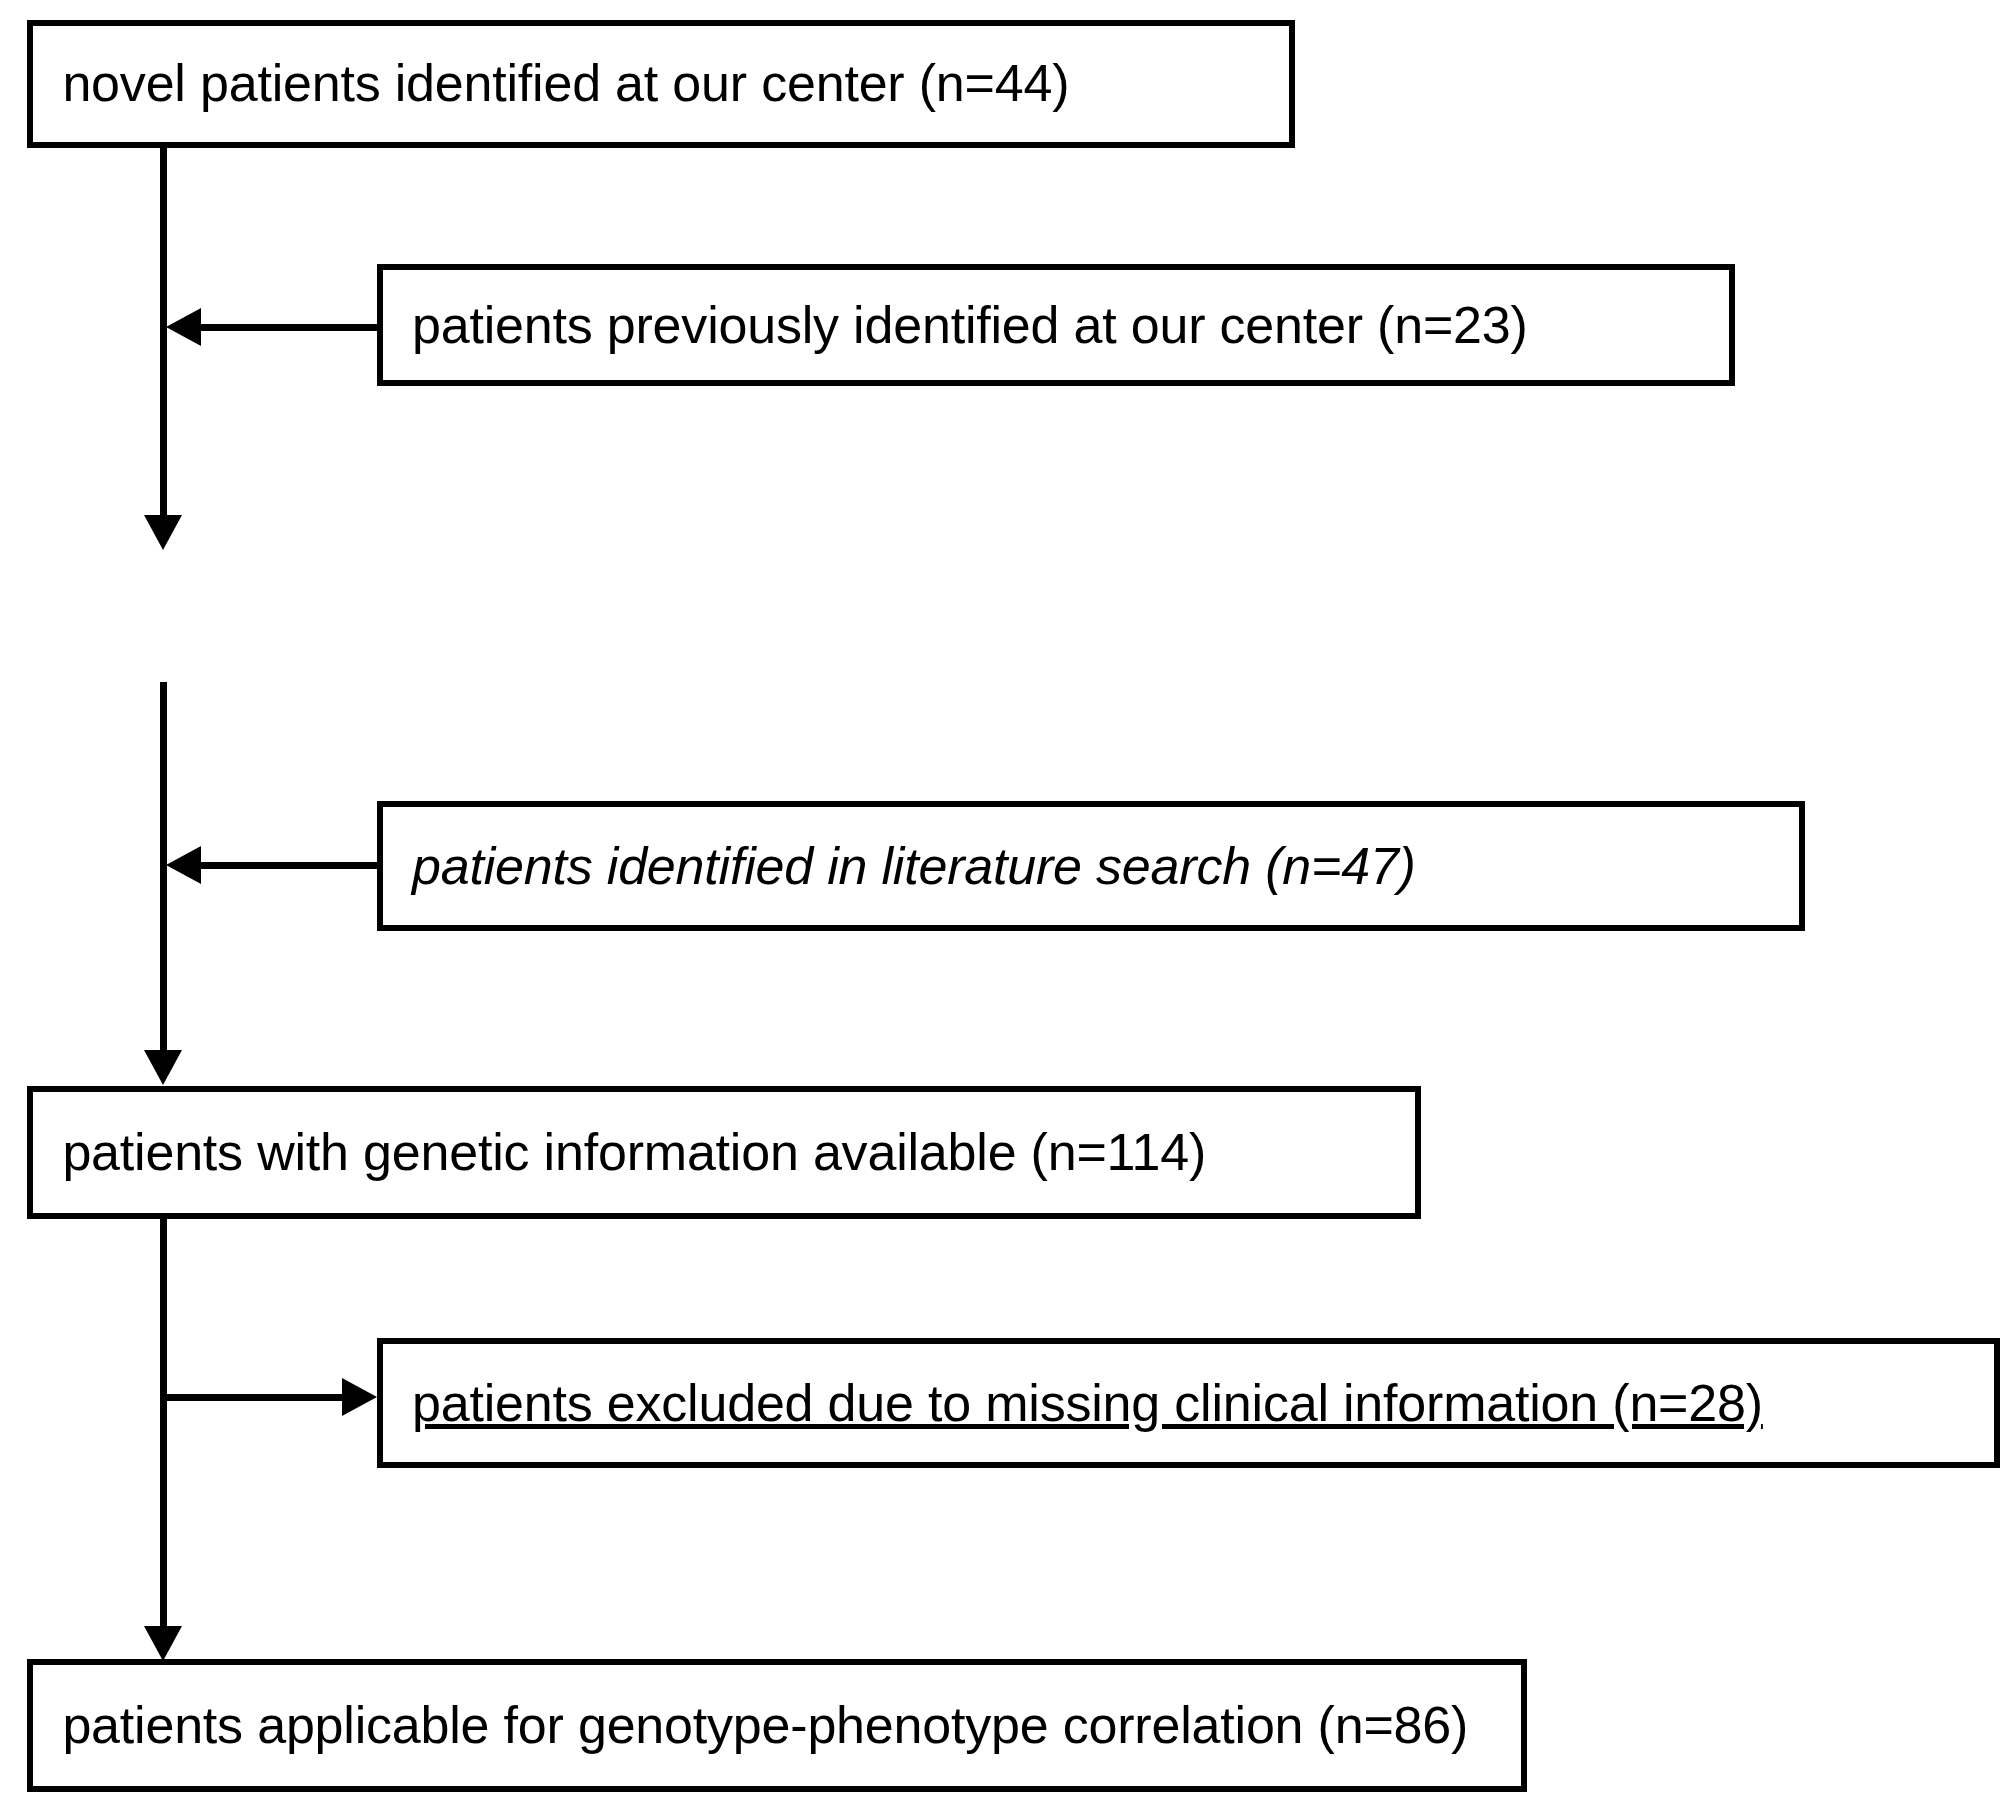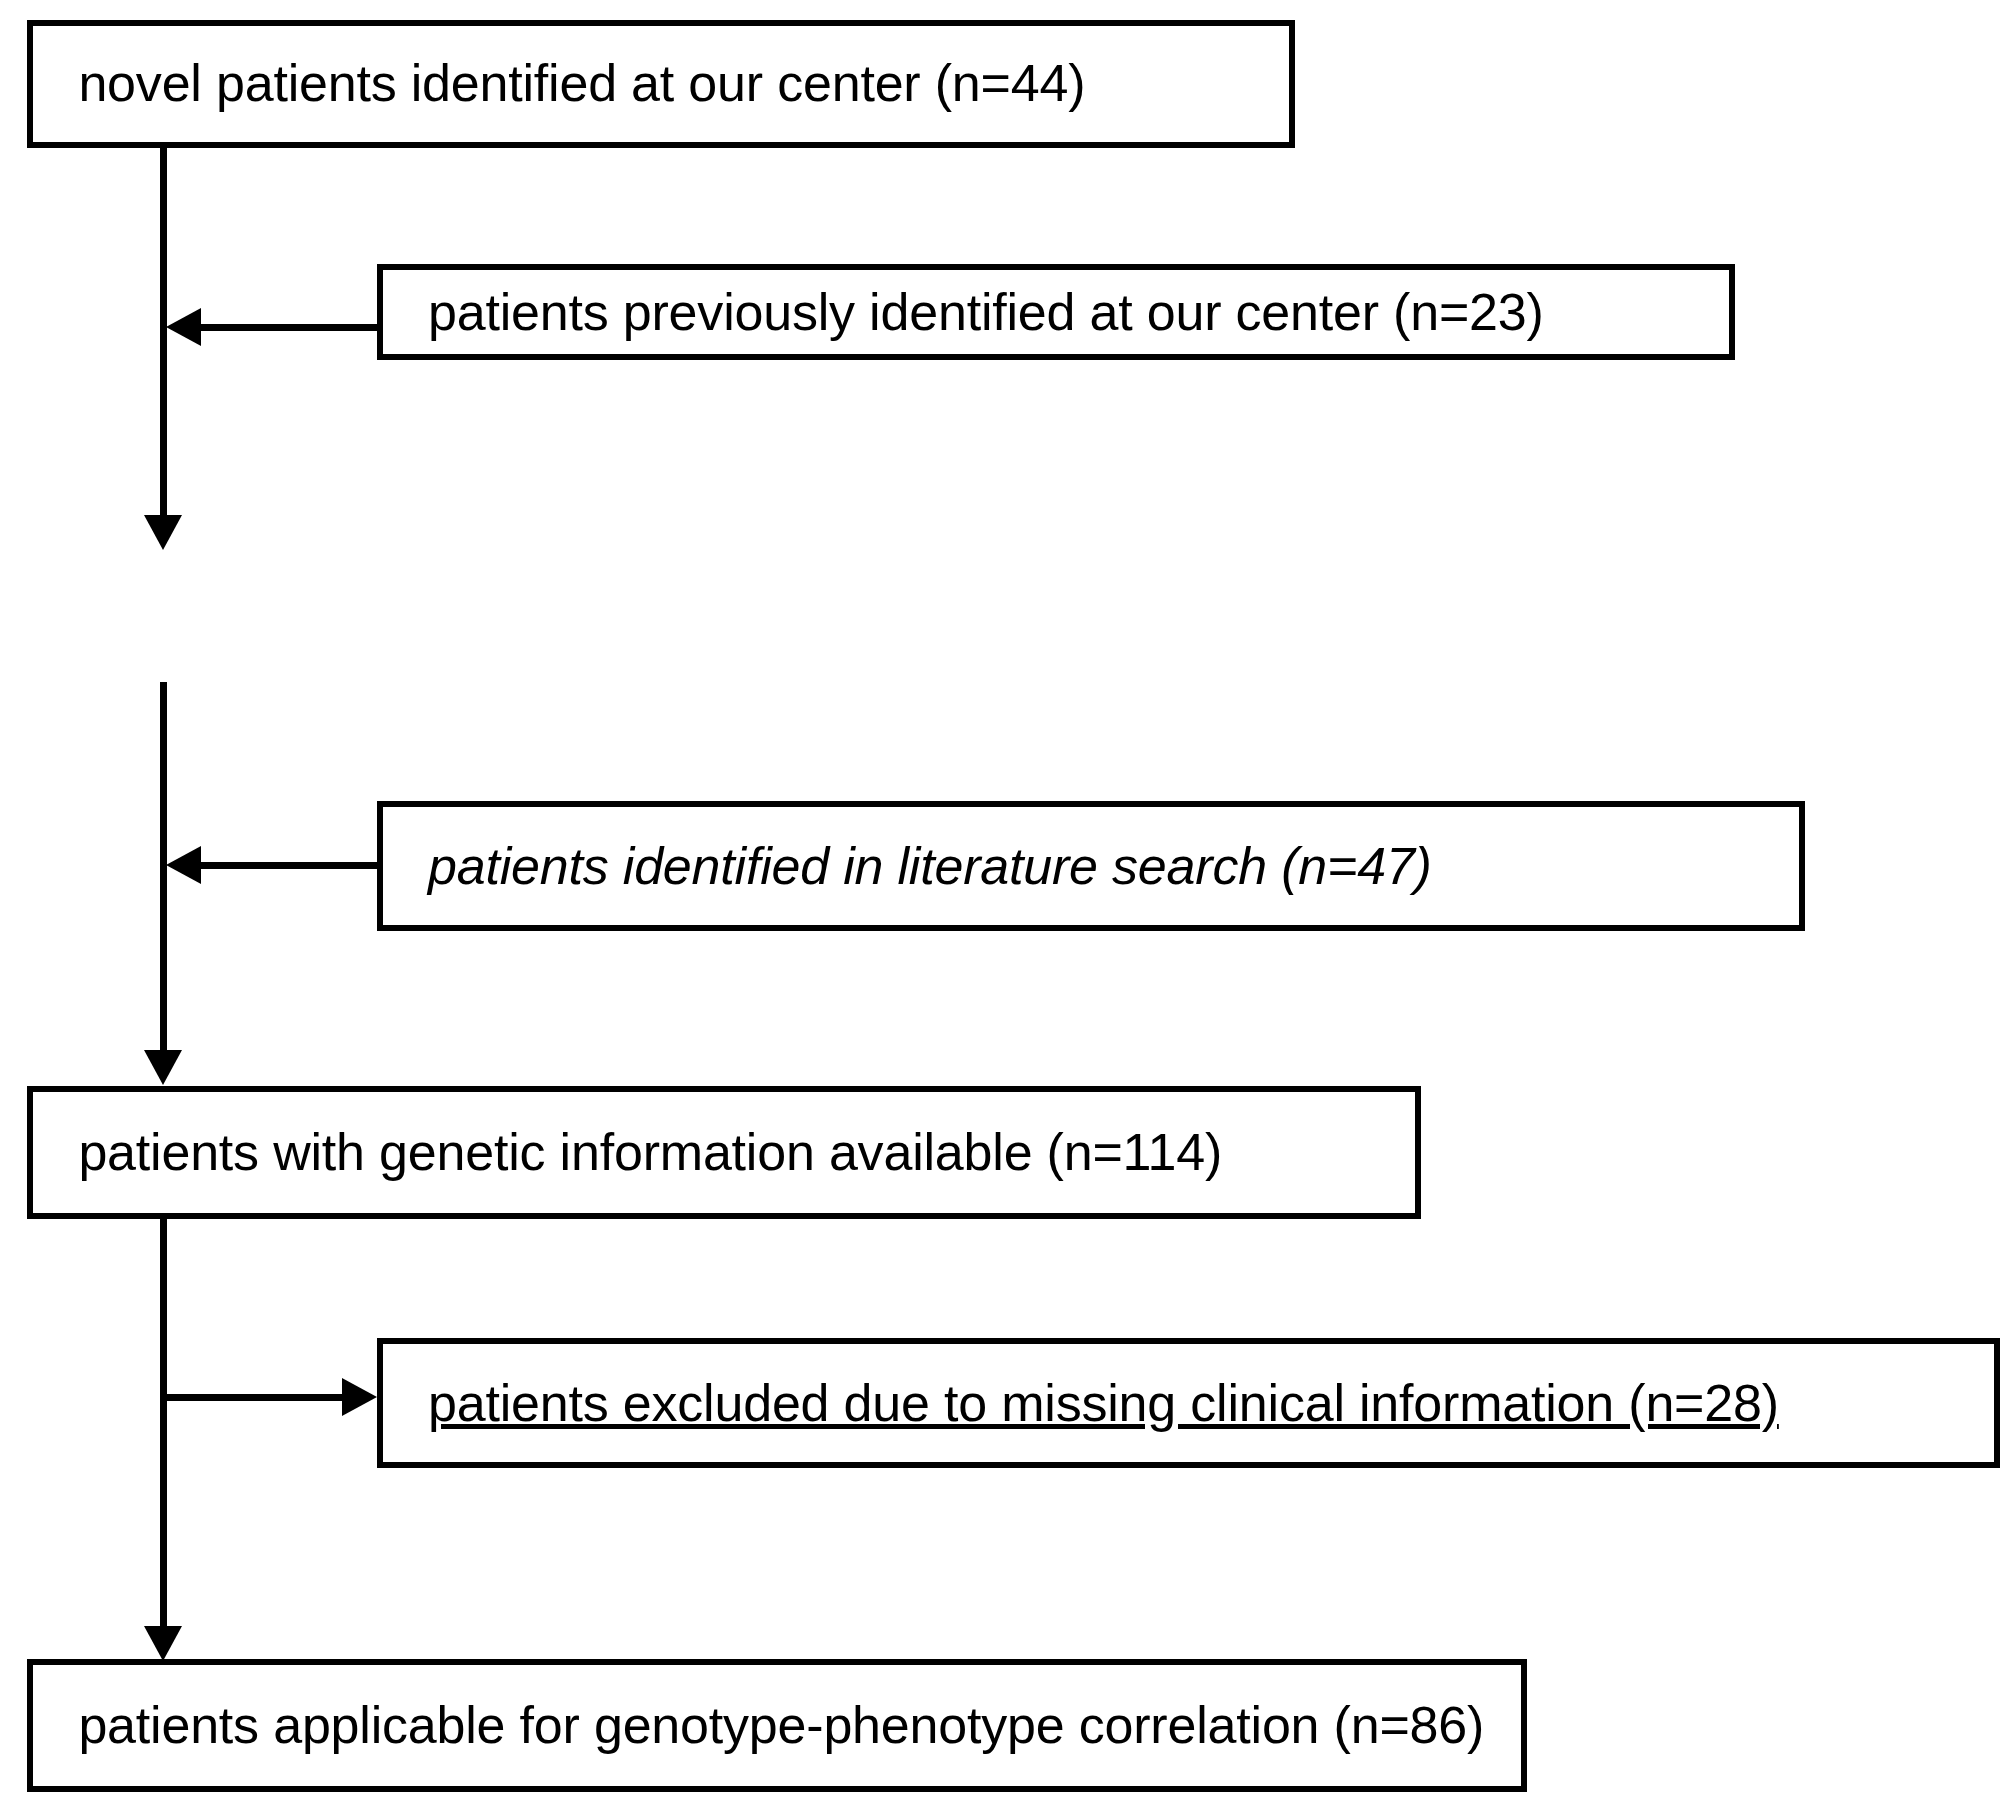--- a/index.html
+++ b/index.html
@@ -26,21 +26,21 @@
     display: flex;
     align-items: center;
     justify-content: flex-start;
   }
   .flow-box-label {
     font-family: "Liberation Sans", sans-serif;
     font-size: 52px;
     line-height: 1.05;
     color: #000000;
     white-space: nowrap;
-    padding-left: 45px;
+    padding-left: 29px;
     letter-spacing: -0.2px;
   }
   
   .v-line {
     position: absolute;
     width: 6.5px;
     background: #000000;
   }
   .h-line {
     position: absolute;
@@ -77,21 +77,21 @@
 
 <div id="diagram-root">
 
   <div class="flow-box" style="left:27.4px; top:19.5px; width:1268px; height:128px;">
     <span class="flow-box-label">novel patients identified at our center  (n=44)</span>
   </div>
 
   <div class="v-line" style="left:160px; top:148px; height:370px;"></div>
   <div class="arrow-down" style="left:144px; top:515px;"></div>
 
-  <div class="flow-box" style="left:377px; top:264px; width:1358px; height:96px;align-items:center;">
+  <div class="flow-box" style="left:377px; top:264px; width:1358px; height:122px;align-items:center;">
     <span class="flow-box-label">patients previously identified at our center (n=23)</span>
   </div>
   <div class="h-line" style="left:201px; top:324px; width:180px;"></div>
   <div class="arrow-left" style="left:166px; top:308px;"></div>
 
 
   <div class="v-line" style="left:160px; top:682px; height:370px;"></div>
   <div class="arrow-down" style="left:144px; top:1050px;"></div>
 
   <div class="flow-box" style="left:377px; top:801px; width:1428px; height:130px;font-style:italic;">

